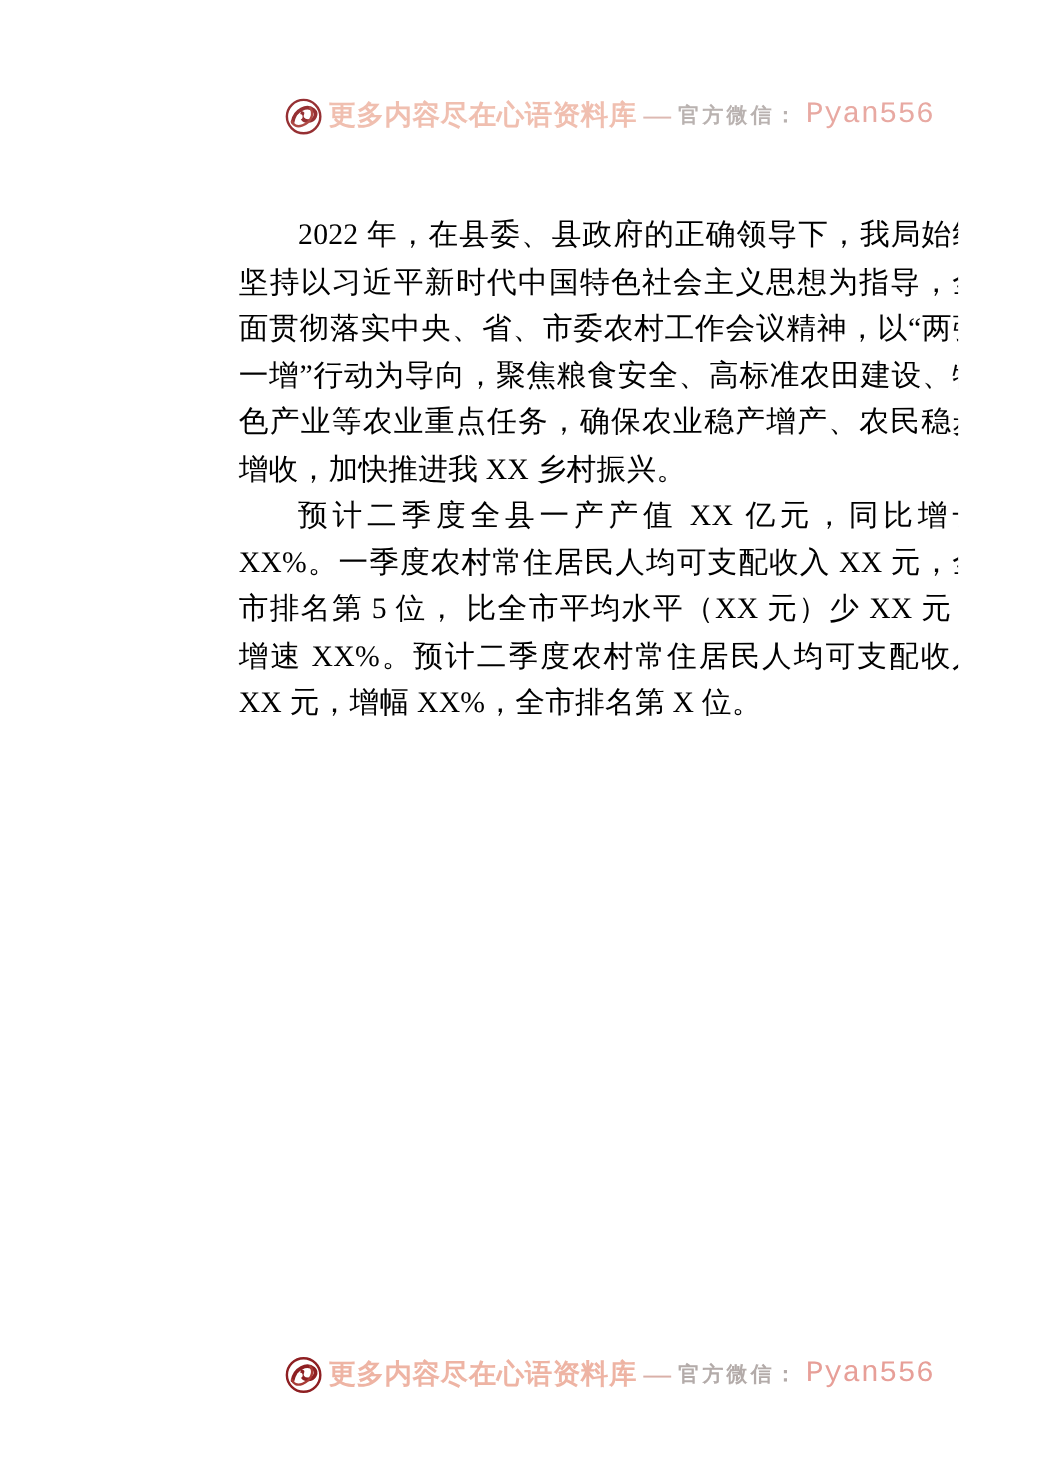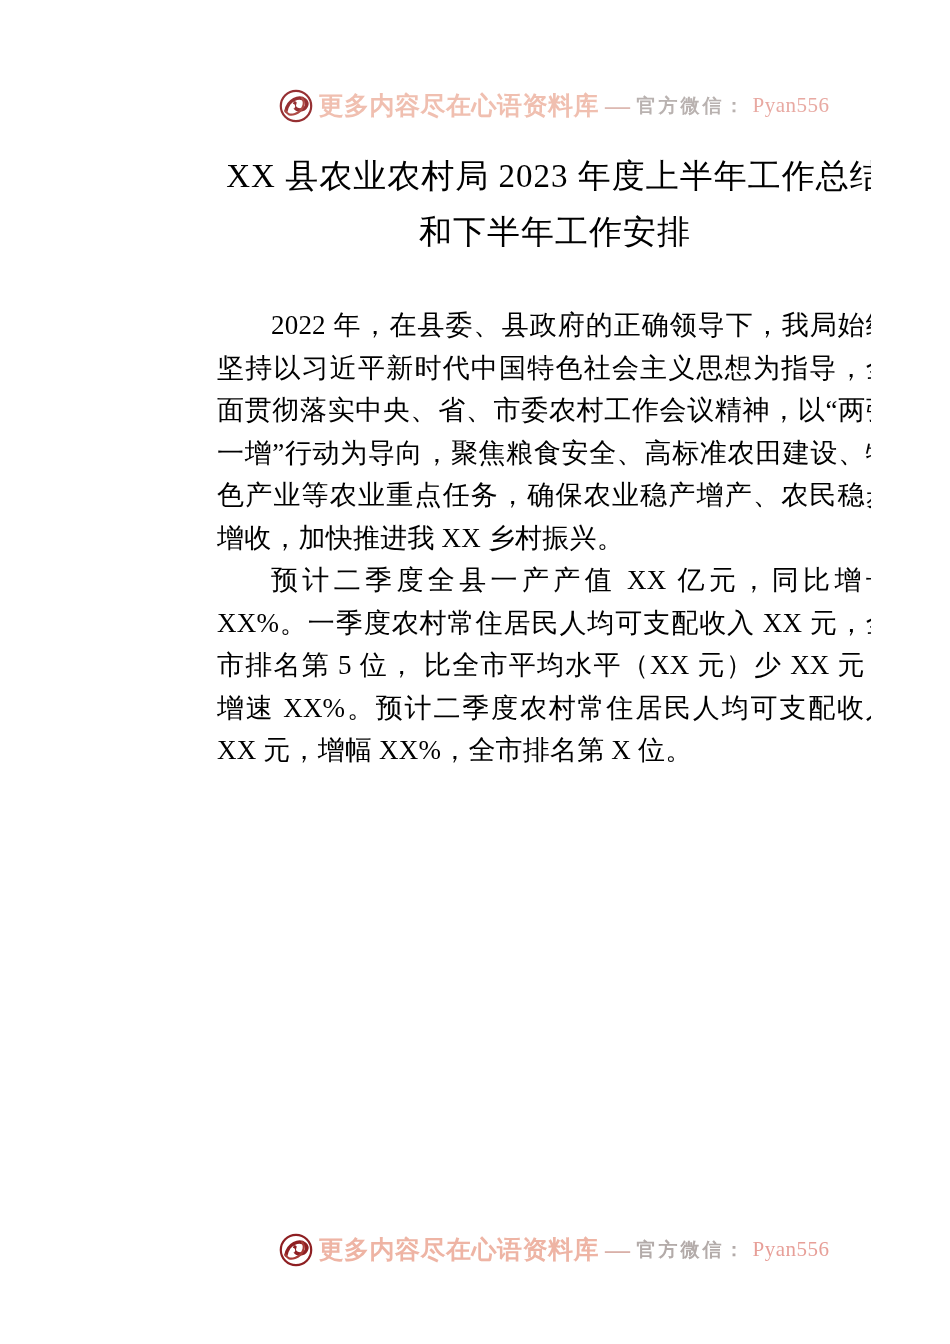--- a/index.html
+++ b/index.html
@@ -57,22 +57,22 @@
     line-height: 1;
   }
   .wm-label {
     font-family: "Liberation Serif", "DejaVu Serif", serif;
     font-weight: bold;
     font-size: 19px;
     line-height: 1;
     letter-spacing: 3px;
   }
   .wm-handle {
-    font-family: Liberation Serif, serif;
-    font-size: 21px;
+    font-family: Liberation Mono, monospace;
+    font-size: 27px;
     line-height: 1;
     letter-spacing: 0.5px;
   }
 
   
   .watermark.top .wm-main   { color: #f0bfb0; }
   .watermark.top .wm-dash   { color: #ddb9b2; }
   .watermark.top .wm-label  { color: #b9b2b0; }
   .watermark.top .wm-handle { color: #e8a9a2; }
   .watermark.top .wm-logo   { opacity: 0.92; }
@@ -143,21 +143,20 @@
       </svg>
     </span>
     <span class="wm-main">更多内容尽在心语资料库</span>
     <span class="wm-dash">—</span>
     <span class="wm-label">官方微信：</span>
     <span class="wm-handle">Pyan556</span>
   </div>
 
   <div class="doc">
 
-    <h1 class="doc-title">XX 县农业农村局 2023 年度上半年工作总结和下半年工作安排</h1>
 
     <div class="spacer-title"></div>
 
     <p class="para">2022 年，在县委、县政府的正确领导下，我局始终坚持以习近平新时代中国特色社会主义思想为指导，全面贯彻落实中央、省、市委农村工作会议精神，以“两强一增”行动为导向，聚焦粮食安全、高标准农田建设、特色产业等农业重点任务，确保农业稳产增产、农民稳步增收，加快推进我 XX 乡村振兴。</p>
 
 
     <p class="para">预计二季度全县一产产值 XX 亿元，同比增长 XX%。一季度农村常住居民人均可支配收入 XX 元，全市排名第 5 位， 比全市平均水平（XX 元）少 XX 元；增速 XX%。预计二季度农村常住居民人均可支配收入 XX 元，增幅 XX%，全市排名第 X 位。</p>
 
 
 

